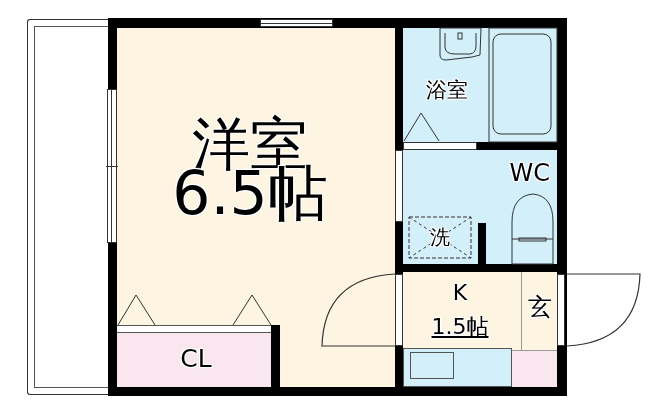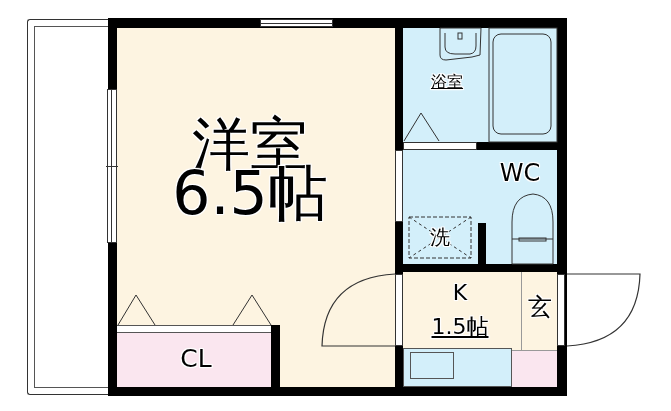--- a/index.html
+++ b/index.html
@@ -75,19 +75,19 @@
   <line x1="409" y1="217" x2="471" y2="258" stroke="#333" stroke-width="1" stroke-dasharray="3,3"></line>
   <line x1="471" y1="217" x2="409" y2="258" stroke="#333" stroke-width="1" stroke-dasharray="3,3"></line>
 
   <path d="M395 346 L322 346 Q324 278 395 274" fill="none" stroke="#333" stroke-width="1.2"></path>
 
   <path d="M567 274 L640 274 Q638 342 567 346" fill="none" stroke="#333" stroke-width="1.2"></path>
 </svg>
 
 <div class="lbl" style="left:180px;top:118px;width:140px;font-size:58px;line-height:52px;">洋室</div>
 <div class="lbl" style="left:172px;top:168px;width:156px;font-size:60px;line-height:50px;">6.5帖</div>
-<div class="lbl" style="left:412px;top:68px;width:70px;font-size:16px;line-height:28px;text-decoration:underline;">浴室</div>
-<div class="lbl" style="left:490px;top:158px;width:60px;font-size:24px;line-height:30px;">WC</div>
+<div class="lbl" style="left:412px;top:76px;width:70px;font-size:21px;line-height:28px;">浴室</div>
+<div class="lbl" style="left:490px;top:158px;width:60px;font-size:24px;line-height:30px;text-align:right;">WC</div>
 <div class="lbl" style="left:420px;top:224px;width:40px;font-size:20px;line-height:26px;">洗</div>
 <div class="lbl" style="left:430px;top:280px;width:60px;font-size:22px;line-height:26px;">K</div>
 <div class="lbl" style="left:418px;top:313px;width:84px;font-size:22px;line-height:28px;text-decoration:underline;">1.5帖</div>
 <div class="lbl" style="left:523px;top:292px;width:34px;font-size:24px;line-height:30px;">玄</div>
 <div class="lbl" style="left:164px;top:344px;width:64px;font-size:25px;line-height:30px;">CL</div>
 
 </body></html>

